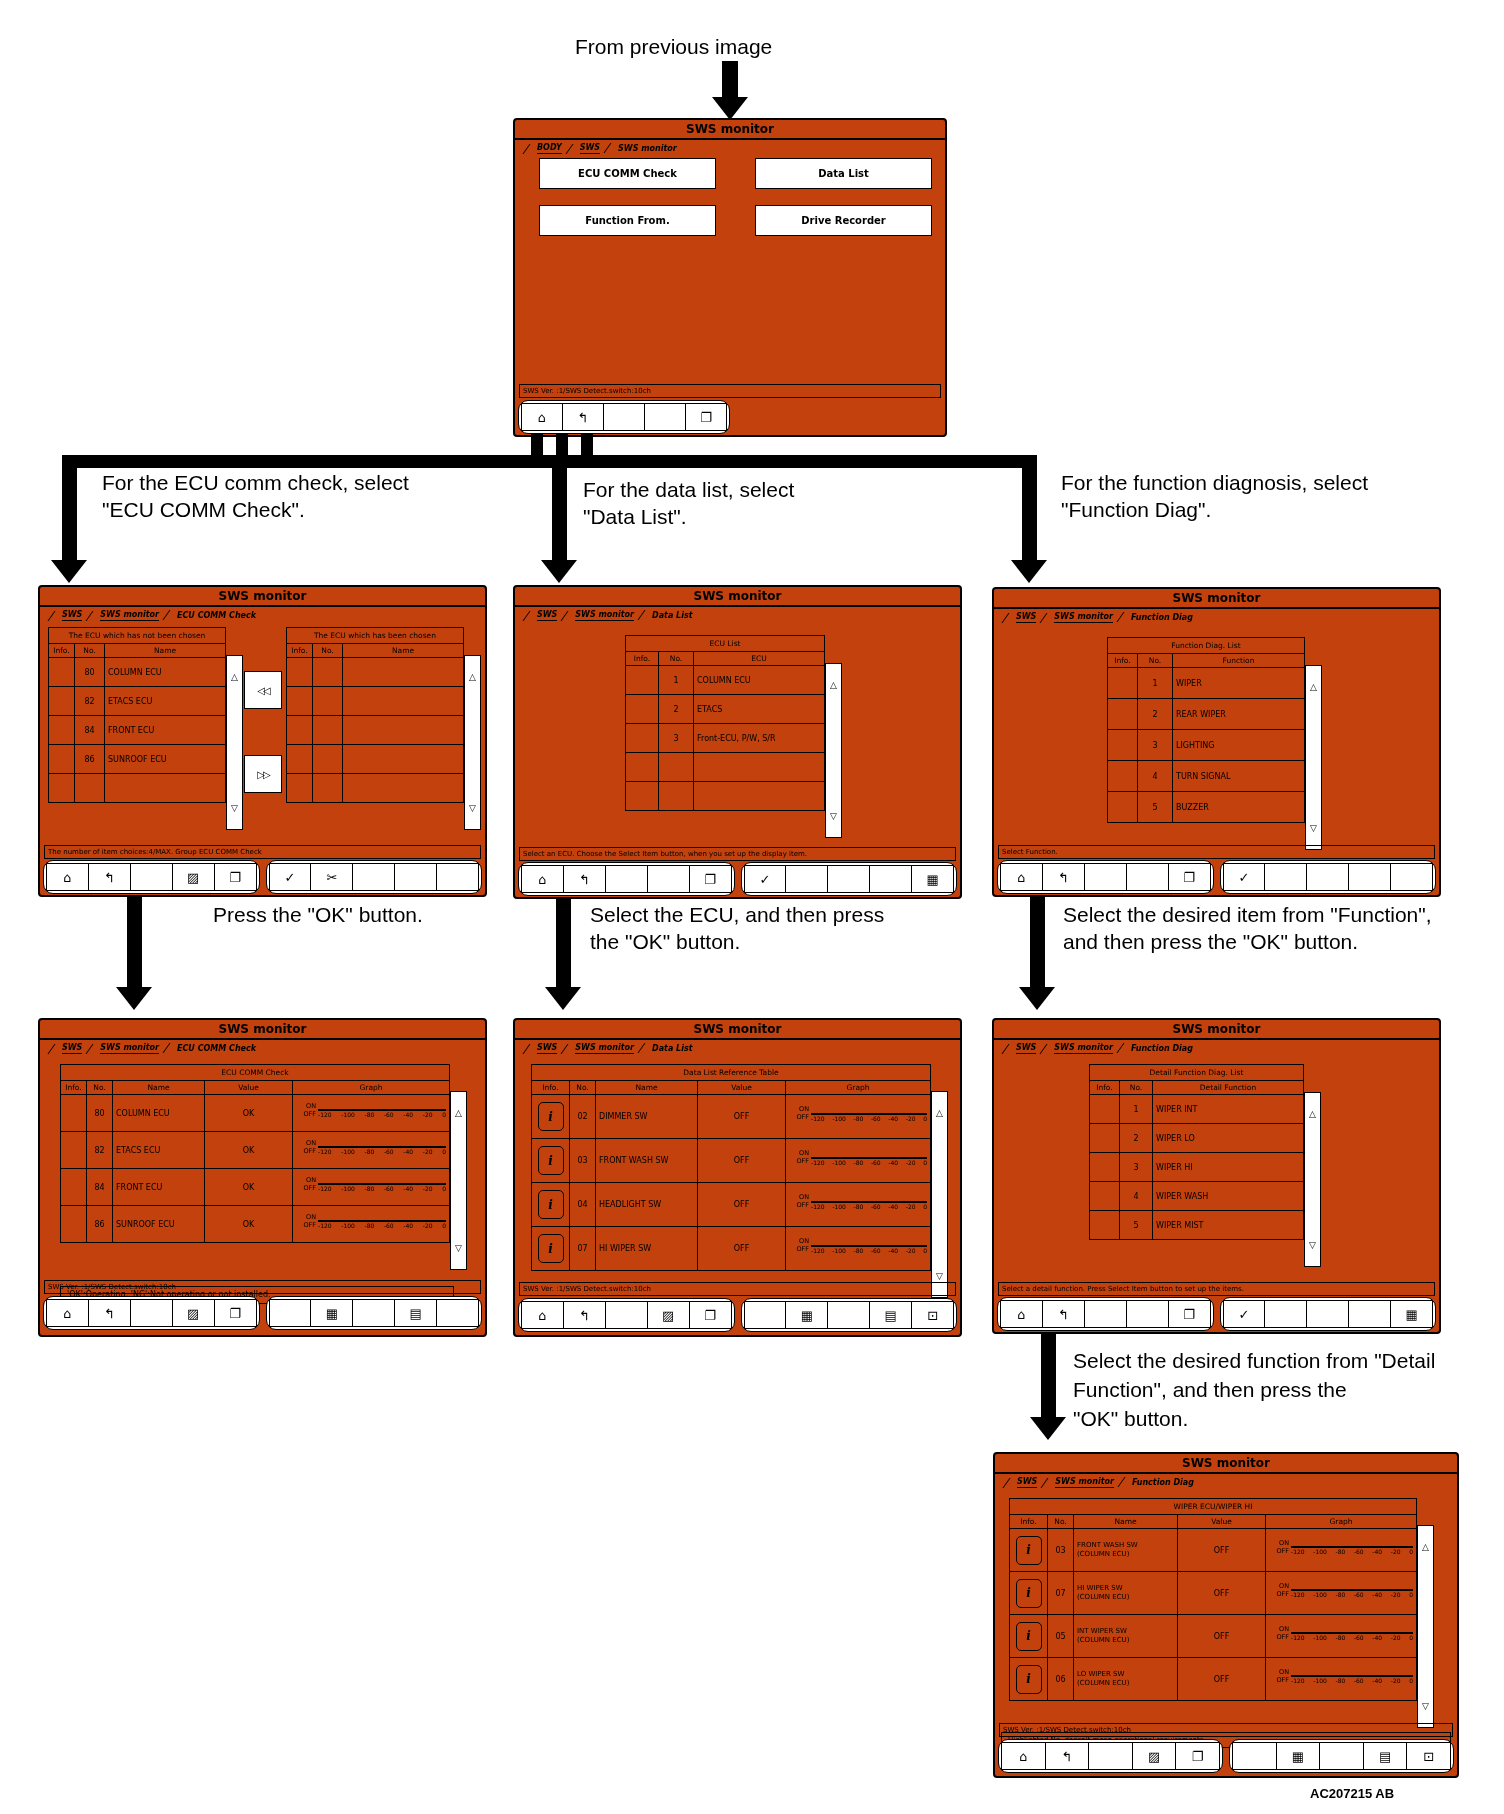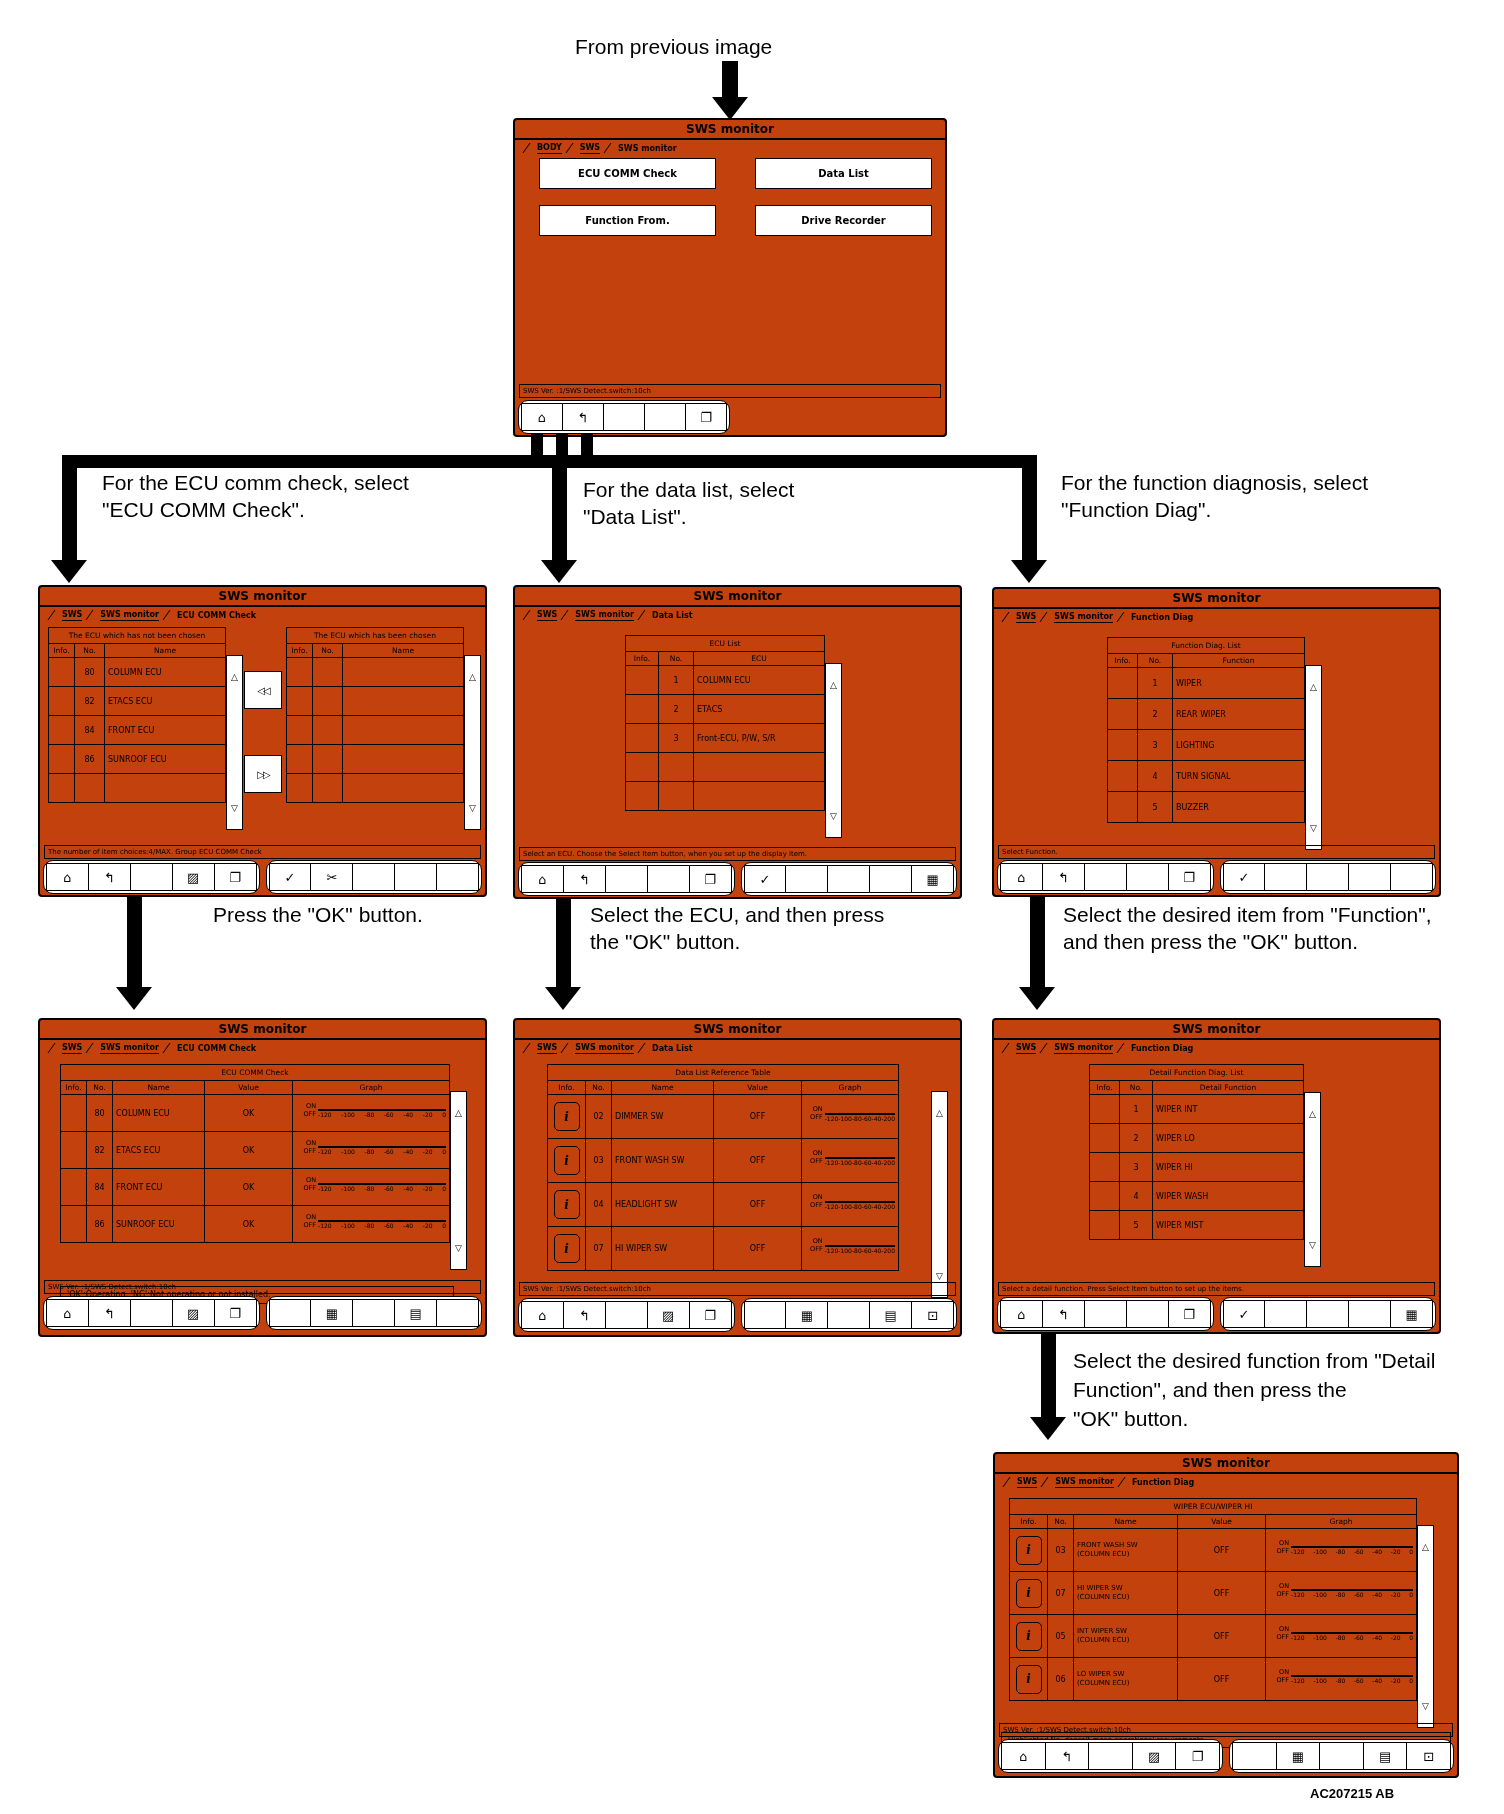--- a/index.html
+++ b/index.html
@@ -10,21 +10,21 @@
   .code{position:absolute;font-family:"Liberation Sans",sans-serif;font-weight:bold;font-size:13px;}
   
   .ar{position:absolute;background:#000;}
   .ahead{position:absolute;width:0;height:0;border-left:18px solid transparent;
          border-right:18px solid transparent;border-top:23px solid #000;}
   
   .dev{position:absolute;border:2px solid #000;border-radius:4px;background:#c2410c;}
   .dtitle{height:18px;line-height:18px;text-align:center;font-weight:bold;font-size:12px;
           border-bottom:2px solid #000;}
   .dtabs{display:flex;align-items:center;height:16px;padding-left:4px;font-size:8px;font-weight:bold;}
-  .dtab{display:inline-flex;align-items:center;}
+  .dtab{display:inline-flex;align-items:flex-end;font-style:italic;}
   .slash{width:7px;height:10px;border-left:1.5px solid #000;transform:skewX(-35deg);
          margin:0 3px 0 7px;}
   .dtab.u .tlbl{border-bottom:1px solid #000;padding-bottom:1px;}
   
   .menu-btn{position:absolute;border:1.5px solid #000;display:flex;align-items:center;
             justify-content:center;font-weight:bold;font-size:10px;background:#fff;}
   
   .sbar{position:absolute;left:4px;right:4px;border:1px solid #000;height:12px;line-height:12px;
         font-size:7px;padding:0 3px;overflow:hidden;white-space:nowrap;}
   .notebar{position:absolute;border:1px solid #000;font-size:8px;line-height:16px;
@@ -635,21 +635,21 @@
       <span class="dtab u">
           <span class="slash"></span>
           <span class="tlbl">SWS monitor</span>
         </span>
       <span class="dtab">
           <span class="slash"></span>
           <span class="tlbl">Data List</span>
         </span>
     </div>
 
-    <div class="lt rows43" style="left:32px;top:44px;width:352px;">
+    <div class="lt rows43" style="left:16px;top:44px;width:400px;">
       <div class="lt-title">Data List Reference Table</div>
       <div class="lt-grid">
         <div class="lt-row lt-head cols-s5">
           <span>Info.</span>
             <span>No.</span>
             <span>Name</span>
             <span>Value</span>
             <span>Graph</span>
         </div>
         <div class="lt-row cols-s5">

